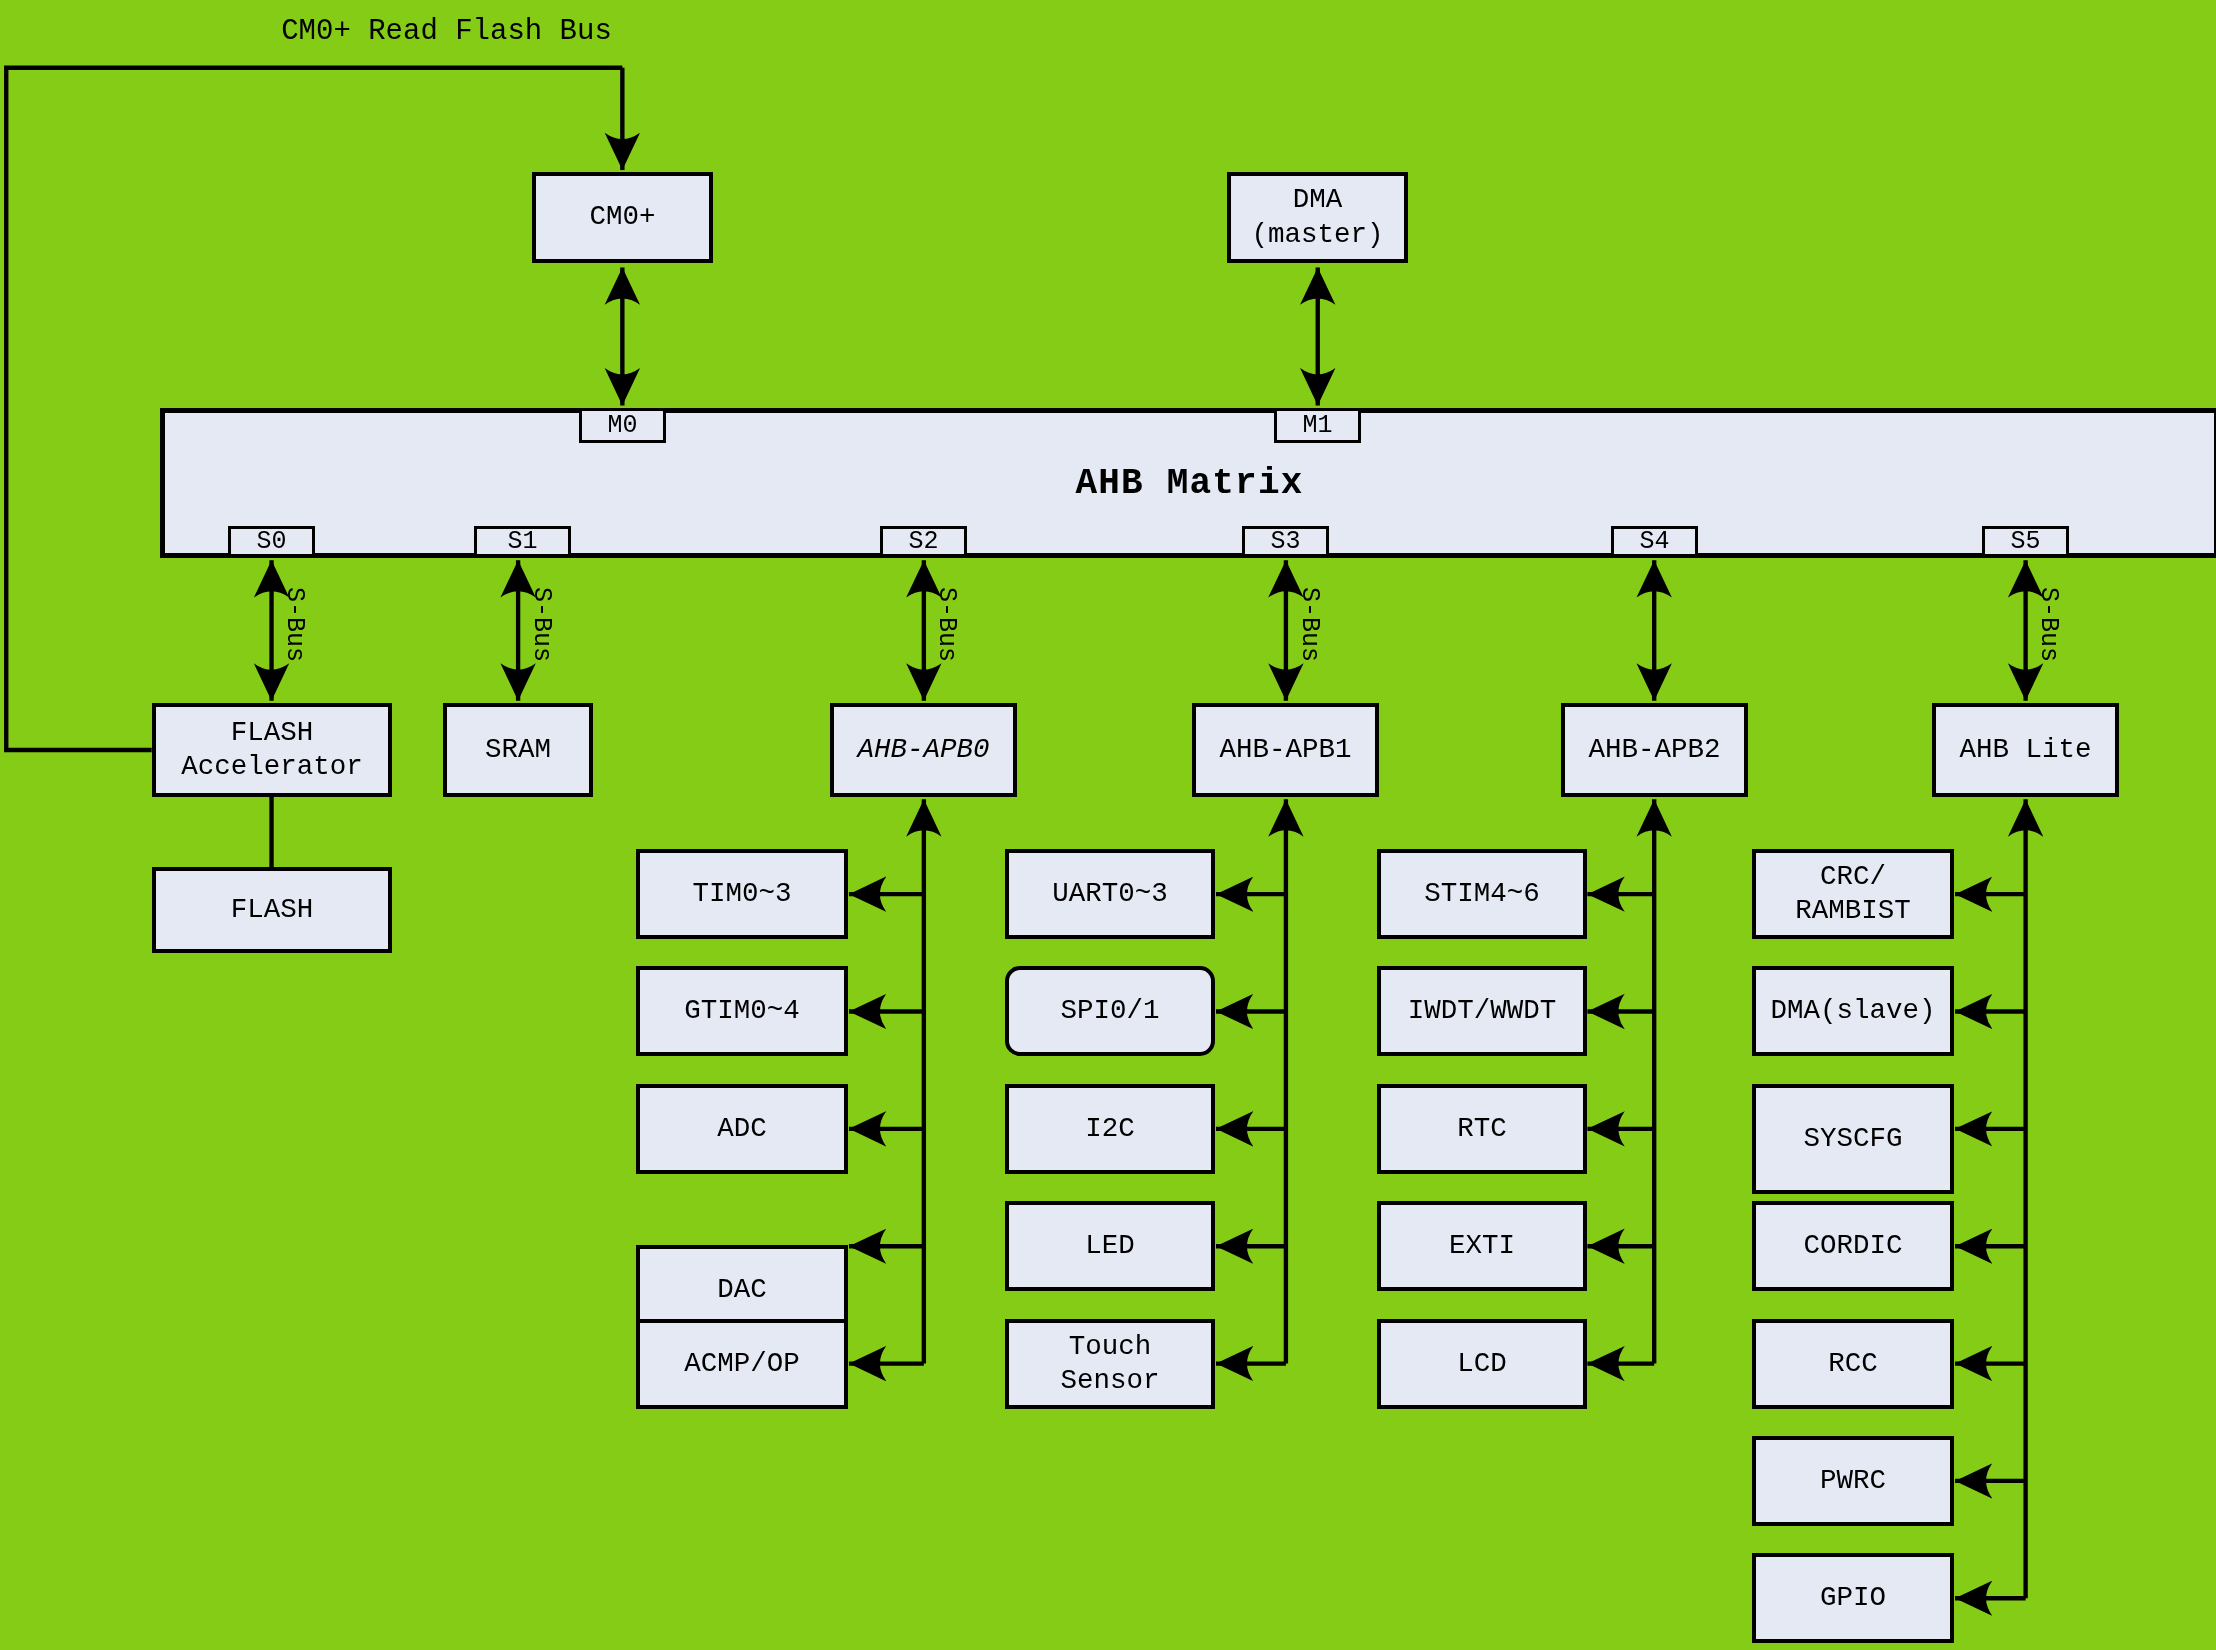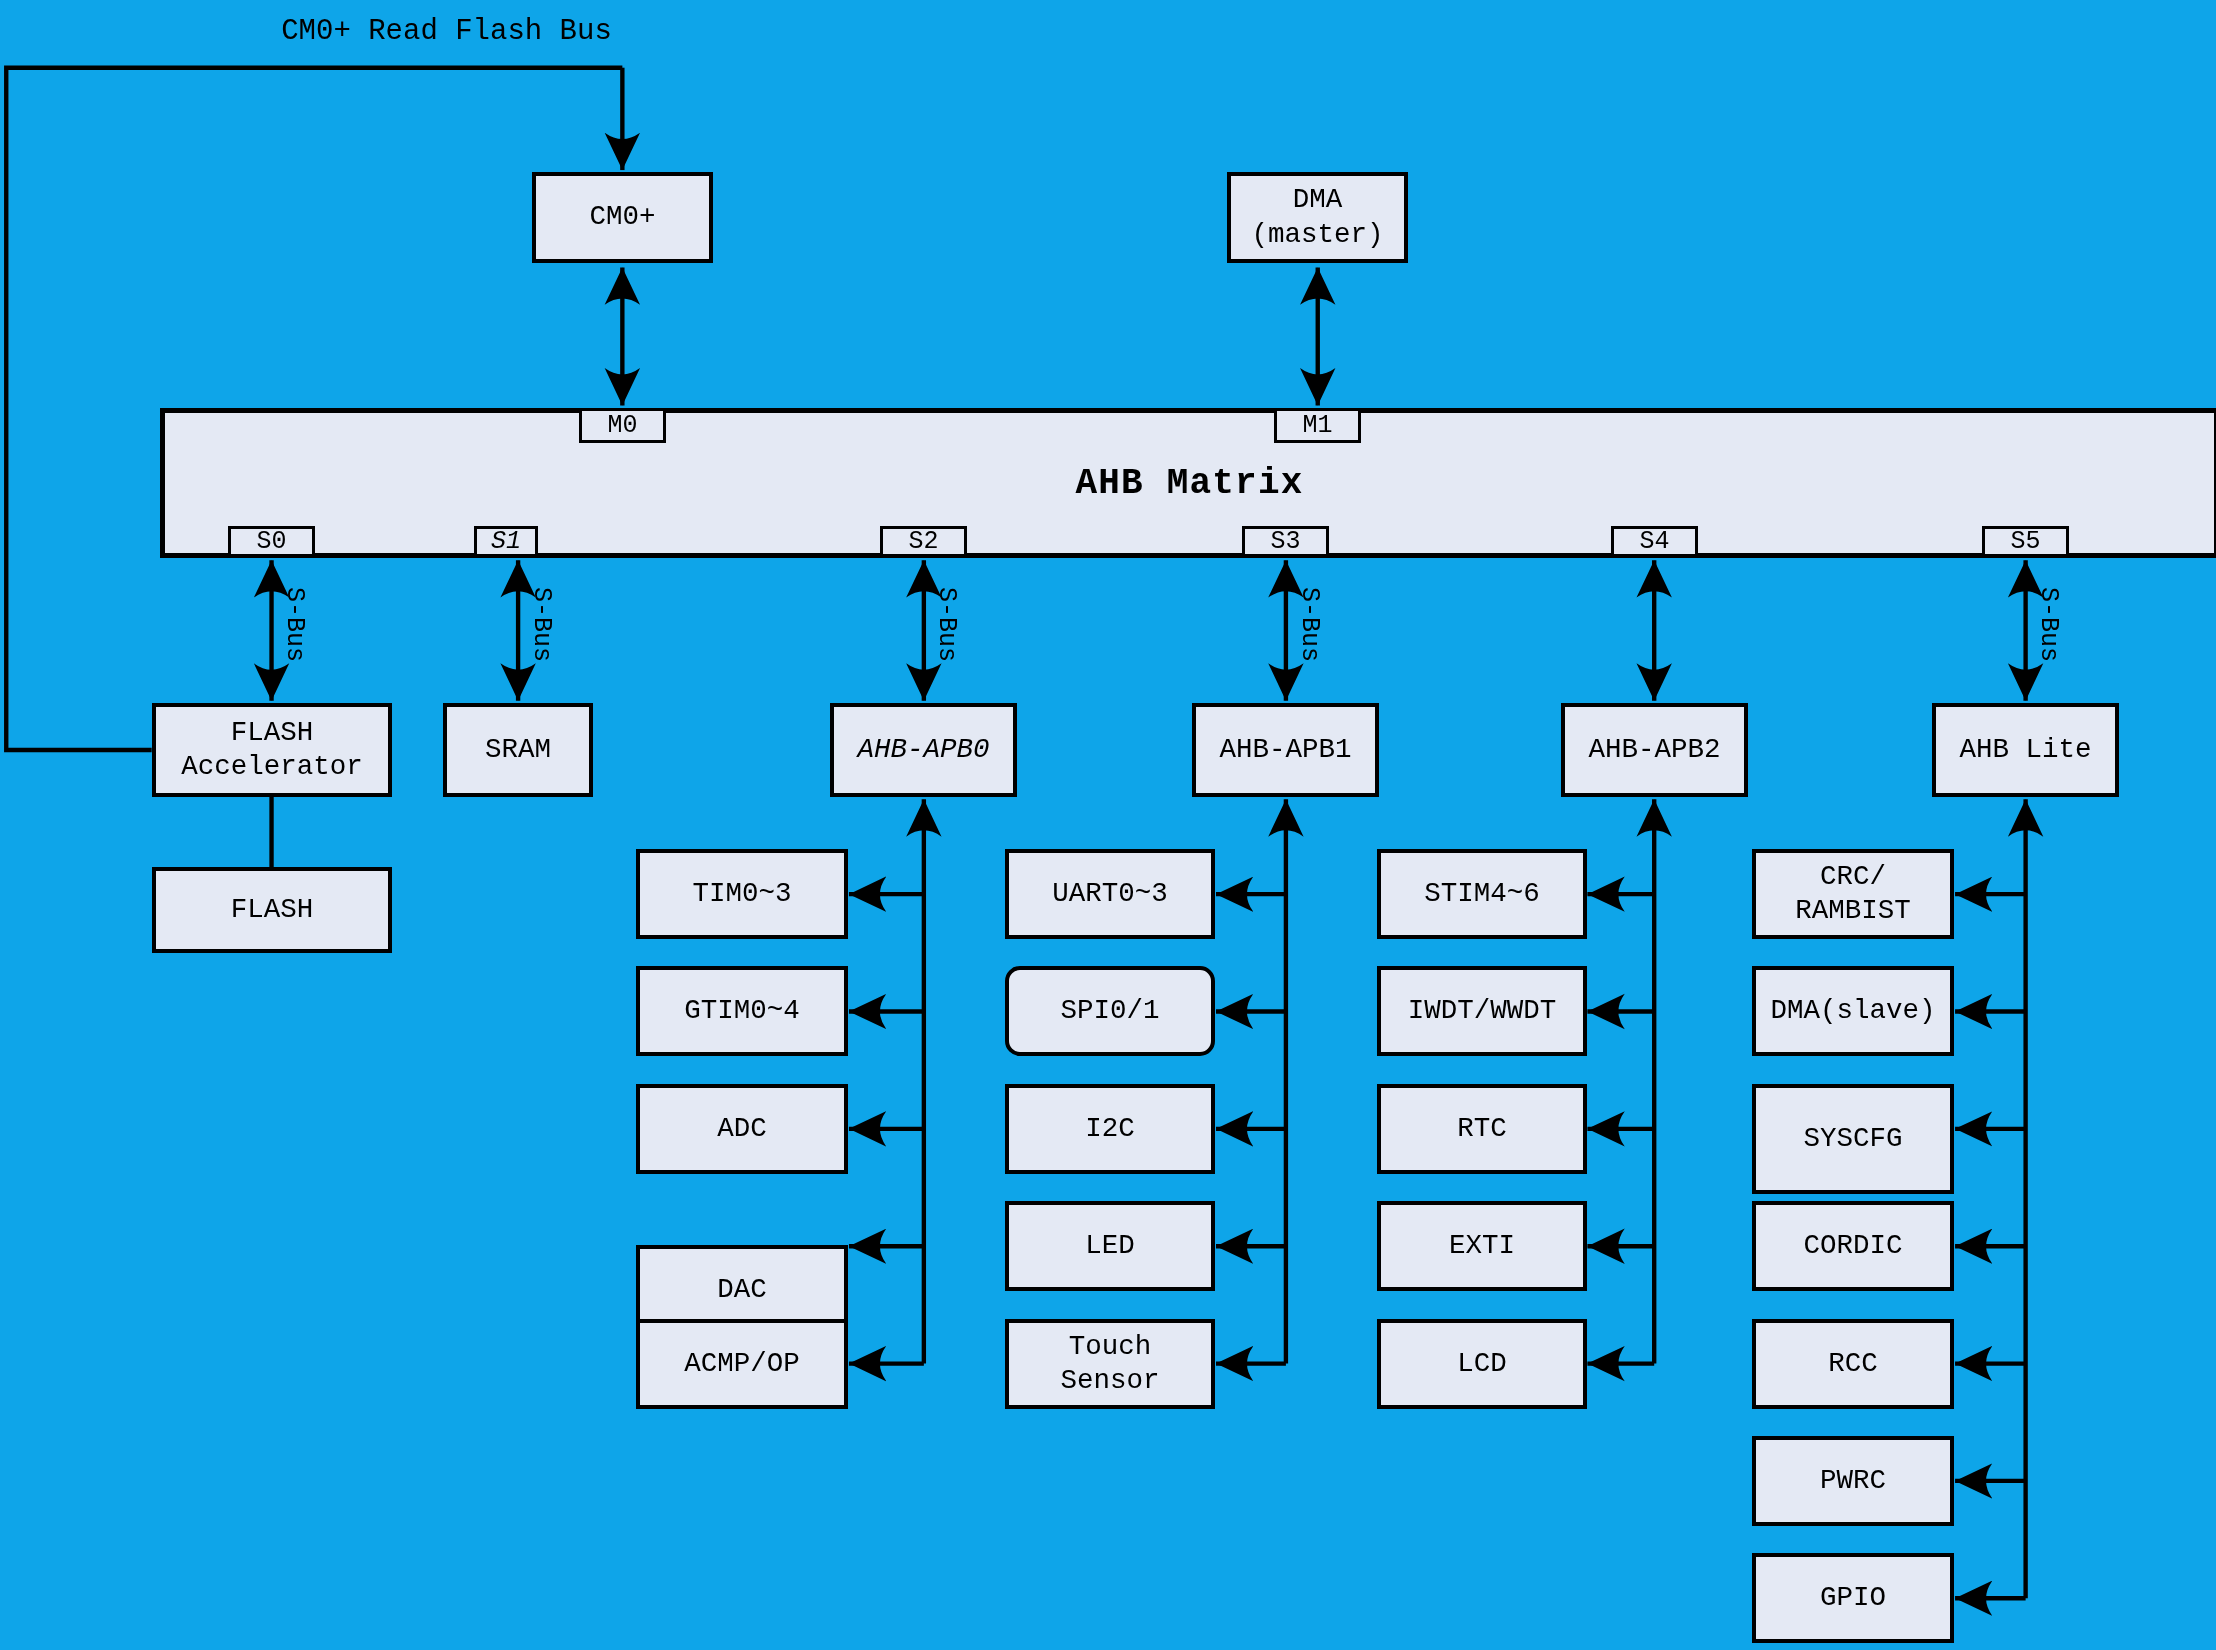--- a/index.html
+++ b/index.html
@@ -1,20 +1,20 @@
 <!DOCTYPE html>
 <html style="--box-fill: #E4E9F4; --line-color: #000000;font-size:10px"><head>
 <meta charset="utf-8">
 <style>
   html, body { margin: 0; padding: 0; background: #ffffff; }
   .canvas {
     position: relative;
     width: 2216px;
     height: 1651px;
-    background: #0ea5e9;
+    background: #84cc16;
     font-family: "Liberation Mono", "DejaVu Sans Mono", monospace;
     color: #000000;
     overflow: hidden;
   }
   .connector-layer {
     position: absolute;
     left: 0; top: 0;
     width: 2216px; height: 1651px;
     z-index: 5;
     pointer-events: none;
@@ -137,21 +137,21 @@
   <div class="box" style="left:532px;top:172px;width:181px;height:91px;">CM0+</div>
   <div class="box" style="left:1227px;top:172px;width:181px;height:91px;">DMA
 (master)</div>
 
   <div class="box matrix" style="left:160px;top:408px;width:2059px;height:150px;">AHB Matrix</div>
 
   <div class="tab" style="left:579px;top:408px;width:87px;height:35px;">M0</div>
   <div class="tab" style="left:1274px;top:408px;width:87px;height:35px;">M1</div>
 
   <div class="tab" style="left:228px;top:526px;width:87px;height:31px;">S0</div>
-  <div class="tab" style="left:474px;top:526px;width:64px;height:31px;font-style:italic;">S1</div>
+  <div class="tab" style="left:474px;top:526px;width:97px;height:31px;">S1</div>
   <div class="tab" style="left:880px;top:526px;width:87px;height:31px;">S2</div>
   <div class="tab" style="left:1242px;top:526px;width:87px;height:31px;">S3</div>
   <div class="tab" style="left:1611px;top:526px;width:87px;height:31px;">S4</div>
   <div class="tab" style="left:1982px;top:526px;width:87px;height:31px;">S5</div>
 
   <div class="sbus" style="left:309px;top:587px;">S-Bus</div>
   <div class="sbus" style="left:556px;top:587px;">S-Bus</div>
   <div class="sbus" style="left:961px;top:587px;">S-Bus</div>
   <div class="sbus" style="left:1324px;top:587px;">S-Bus</div>
   <div class="sbus" style="left:2063px;top:587px;">S-Bus</div>

